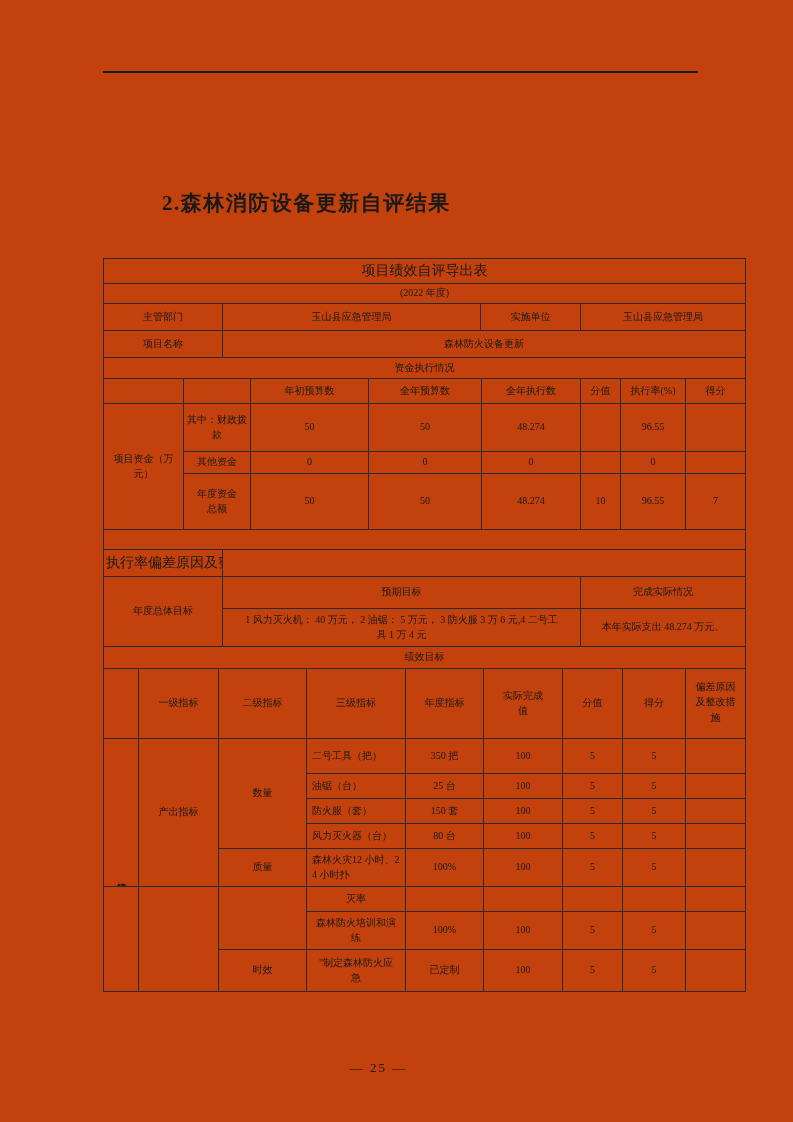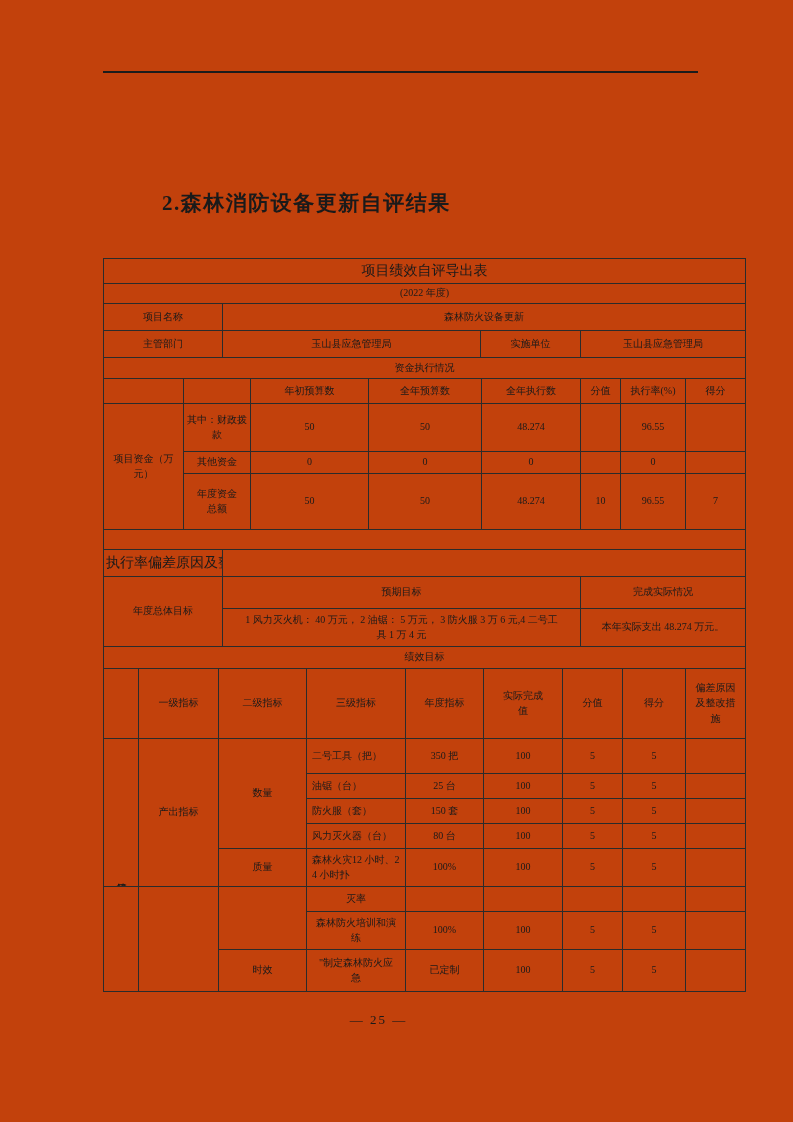--- a/index.html
+++ b/index.html
@@ -13,26 +13,26 @@
   .tablewrap { position:absolute; left:103px; top:258px; width:642px; }
   table { border-collapse:collapse; table-layout:fixed; width:642px; }
   table + table { margin-top:-1px; }
   td { border:1px solid #2b2b2b; text-align:center; vertical-align:middle;
        font-size:10px; line-height:1.55; padding:1px 3px; overflow:hidden;
        word-break:break-all; }
 
   td.left  { text-align:left; padding-left:5px; }
   td.small { font-size:14px; white-space:nowrap; padding-left:2px; padding-right:2px; }
   td.wraphdr { padding:0 16px; }
-  td.devhdr  { padding:0 9px; }
+  td.devhdr  { padding:0 9px;font-family:Liberation Mono, monospace; }
   td.goalwrap { padding:2px 20px; }
   td.vert { vertical-align:bottom; padding-bottom:3px; }
   td.vert span { writing-mode:vertical-rl; text-orientation:upright; letter-spacing:1px; font-size:10.5px; line-height:1; }
 
-  .pagenum { position:absolute; left:0; top:1012px; width:757px; text-align:center; font-size:13px; letter-spacing:2px; }
+  .pagenum { position:absolute; left:0; top:1060px; width:757px; text-align:center; font-size:13px; letter-spacing:2px; }
 </style>
 </head>
 <body>
 
 <div class="sheet">
 
   <div class="toprule"></div>
 
   <div class="heading">2.森林消防设备更新自评结果</div>
 
@@ -44,30 +44,30 @@
           <col style="width:258px">
           <col style="width:100px">
           <col style="width:165px">
         </colgroup>
       <tbody>
           <tr style="height:22px">
         <td colspan="4" style="font-size:14px">项目绩效自评导出表</td>
       </tr>
       <tr style="height:20px">
         <td colspan="4">(2022 年度)</td>
-      </tr>
-      <tr style="height:27px">
-        <td>项目名称</td>
-        <td colspan="3">森林防火设备更新</td>
       </tr>
       <tr style="height:27px">
         <td>主管部门</td>
         <td>玉山县应急管理局</td>
         <td>实施单位</td>
         <td>玉山县应急管理局</td>
+      </tr>
+      <tr style="height:27px">
+        <td>项目名称</td>
+        <td colspan="3">森林防火设备更新</td>
       </tr>
       <tr style="height:21px">
         <td colspan="4">资金执行情况</td>
       </tr>
     </tbody>
       </table>
 
     <table>
       <colgroup>
           <col style="width:80px">

